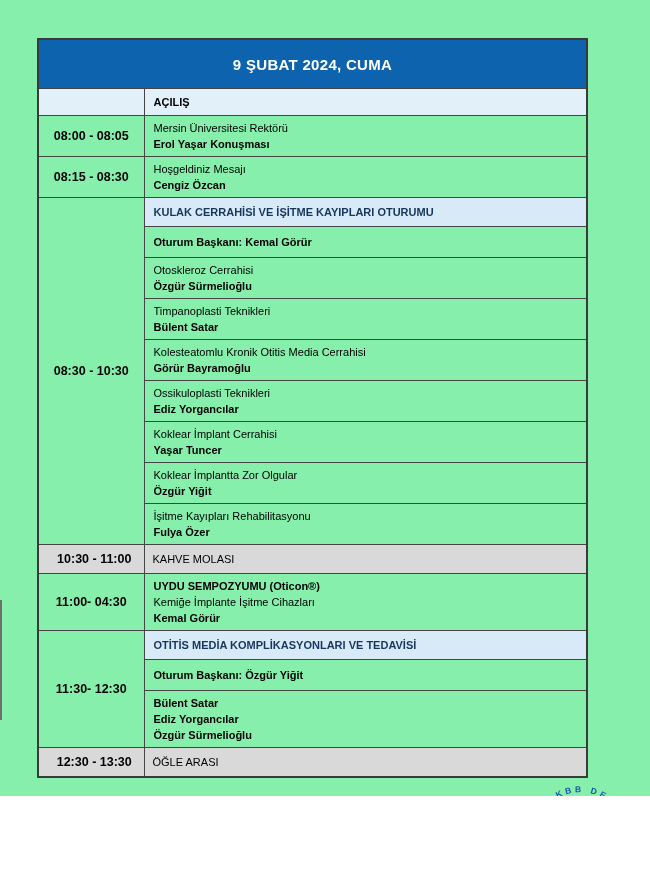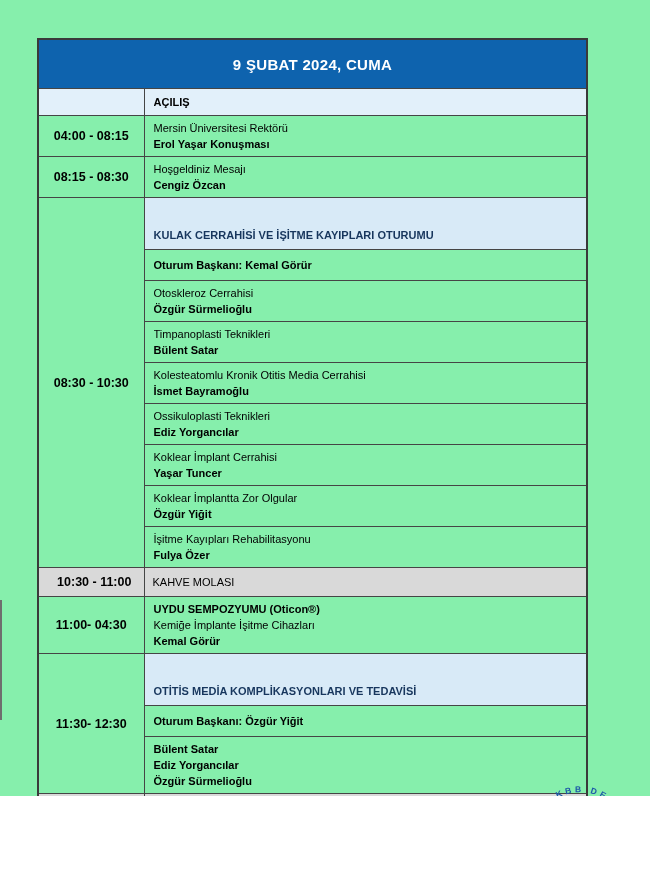--- a/index.html
+++ b/index.html
@@ -61,21 +61,20 @@
   tr.open td.session .line { font-weight: bold; }
 
   tr.section td.session {
     background: var(--section_bg, #d8eaf7);
     padding-top: 6px;
     padding-bottom: 6px;
   }
   tr.section td.session .line {
     color: var(--section_text, #17365d);
     font-weight: bold;
-    margin-top: 23px;
   }
   tr.chair td.session { padding-top: 7px; padding-bottom: 7px; }
   tr.chair td.session .line { font-weight: bold; }
 
   tr.break td {
     background: var(--break_bg, #d9d9d9);
     padding-top: 6px;
     padding-bottom: 6px;
     padding-left: 8px;
   }
@@ -122,21 +121,21 @@
         </tr>
       </thead>
       <tbody>
           <tr class="open">
             <td class="time"></td>
             <td class="session">
               <div class="line b">AÇILIŞ</div>
             </td>
           </tr>
           <tr class="normal">
-            <td class="time">04:00 - 08:15</td>
+            <td class="time">08:00 - 08:05</td>
             <td class="session">
               <div class="line">Mersin Üniversitesi Rektörü</div>
               <div class="line b">Erol Yaşar Konuşması</div>
             </td>
           </tr>
           <tr class="normal">
             <td class="time">08:15 - 08:30</td>
             <td class="session">
               <div class="line">Hoşgeldiniz Mesajı</div>
               <div class="line b">Cengiz Özcan</div>
@@ -161,21 +160,21 @@
           </tr>
           <tr class="normal">
             <td class="session">
               <div class="line">Timpanoplasti Teknikleri</div>
               <div class="line b">Bülent Satar</div>
             </td>
           </tr>
           <tr class="normal">
             <td class="session">
               <div class="line">Kolesteatomlu Kronik Otitis Media Cerrahisi</div>
-              <div class="line b">İsmet Bayramoğlu</div>
+              <div class="line b">Görür Bayramoğlu</div>
             </td>
           </tr>
           <tr class="normal">
             <td class="session">
               <div class="line">Ossikuloplasti Teknikleri</div>
               <div class="line b">Ediz Yorgancılar</div>
             </td>
           </tr>
           <tr class="normal">
             <td class="session">

